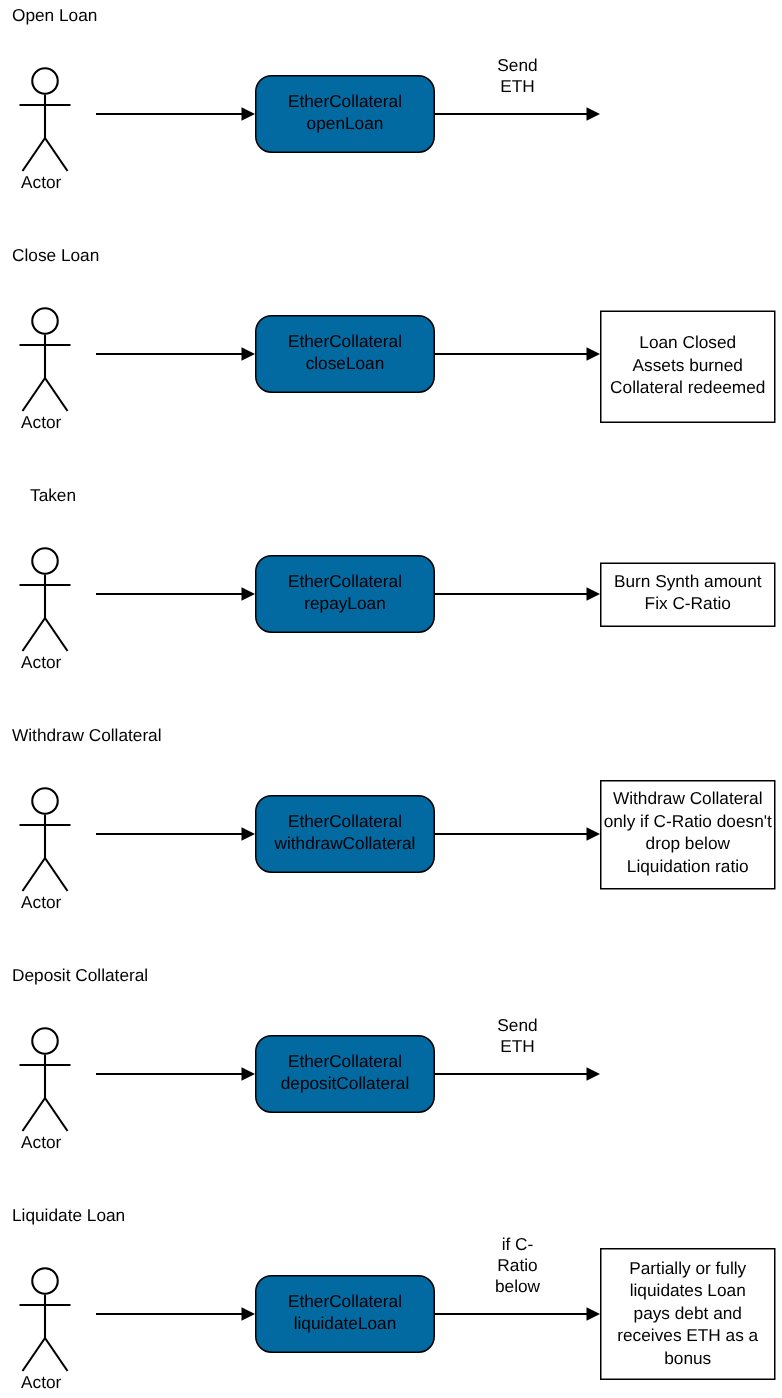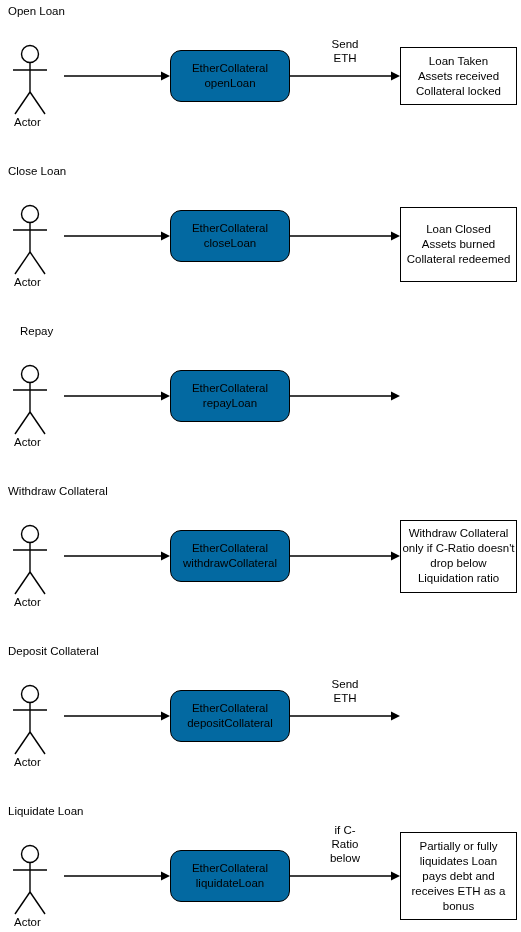--- a/index.html
+++ b/index.html
@@ -140,25 +140,20 @@
 openLoan</div>
       </div>
       <div class="arrow" style="left: 290px; top: 70px; width: 110px;">
         <svg width="110" height="12" viewBox="0 0 110 12">
           <line x1="0" y1="6" x2="103" y2="6" stroke="#000000" stroke-width="1.3"></line>
           <polygon points="101,1.5 110,6 101,10.5" fill="#000000"></polygon>
         </svg>
       </div>
       <div class="arrow-label" style="left: 305px; top: 37px; width: 80px;">Send
 ETH</div>
-      <div class="result-box" style="height: 58px; top: 47px;">
-        <div class="result-text">Loan Taken
-Assets received
-Collateral locked</div>
-      </div>
     </div>
     <div class="section" style="top: 160px;">
       <div class="section-title">Close Loan</div>
       <div class="actor">
         <svg width="64" height="72" viewBox="0 0 64 72">
           <circle cx="22" cy="10" r="8.5" fill="none" stroke="#000000" stroke-width="1.4"></circle>
           <path d="M 22 19 L 22 48" fill="none" stroke="#000000" stroke-width="1.4"></path>
           <path d="M 5 26 L 39 26" fill="none" stroke="#000000" stroke-width="1.4"></path>
           <path d="M 22 48 L 7 70" fill="none" stroke="#000000" stroke-width="1.4"></path>
           <path d="M 22 48 L 37 70" fill="none" stroke="#000000" stroke-width="1.4"></path>
@@ -181,21 +176,21 @@
           <polygon points="101,1.5 110,6 101,10.5" fill="#000000"></polygon>
         </svg>
       </div>
       <div class="result-box" style="height: 75px; top: 47px;">
         <div class="result-text">Loan Closed
 Assets burned
 Collateral redeemed</div>
       </div>
     </div>
     <div class="section" style="top: 320px;">
-      <div class="section-title indented">Repay</div>
+      <div class="section-title indented">Taken</div>
       <div class="actor">
         <svg width="64" height="72" viewBox="0 0 64 72">
           <circle cx="22" cy="10" r="8.5" fill="none" stroke="#000000" stroke-width="1.4"></circle>
           <path d="M 22 19 L 22 48" fill="none" stroke="#000000" stroke-width="1.4"></path>
           <path d="M 5 26 L 39 26" fill="none" stroke="#000000" stroke-width="1.4"></path>
           <path d="M 22 48 L 7 70" fill="none" stroke="#000000" stroke-width="1.4"></path>
           <path d="M 22 48 L 37 70" fill="none" stroke="#000000" stroke-width="1.4"></path>
         </svg>
         <div class="actor-label">Actor</div>
       </div>
@@ -207,20 +202,24 @@
       </div>
       <div class="proc-box">
         <div class="proc-text">EtherCollateral
 repayLoan</div>
       </div>
       <div class="arrow" style="left: 290px; top: 70px; width: 110px;">
         <svg width="110" height="12" viewBox="0 0 110 12">
           <line x1="0" y1="6" x2="103" y2="6" stroke="#000000" stroke-width="1.3"></line>
           <polygon points="101,1.5 110,6 101,10.5" fill="#000000"></polygon>
         </svg>
+      </div>
+      <div class="result-box" style="height: 43px; top: 54.5px;">
+        <div class="result-text">Burn Synth amount
+Fix C-Ratio</div>
       </div>
     </div>
     <div class="section" style="top: 480px;">
       <div class="section-title">Withdraw Collateral</div>
       <div class="actor">
         <svg width="64" height="72" viewBox="0 0 64 72">
           <circle cx="22" cy="10" r="8.5" fill="none" stroke="#000000" stroke-width="1.4"></circle>
           <path d="M 22 19 L 22 48" fill="none" stroke="#000000" stroke-width="1.4"></path>
           <path d="M 5 26 L 39 26" fill="none" stroke="#000000" stroke-width="1.4"></path>
           <path d="M 22 48 L 7 70" fill="none" stroke="#000000" stroke-width="1.4"></path>

